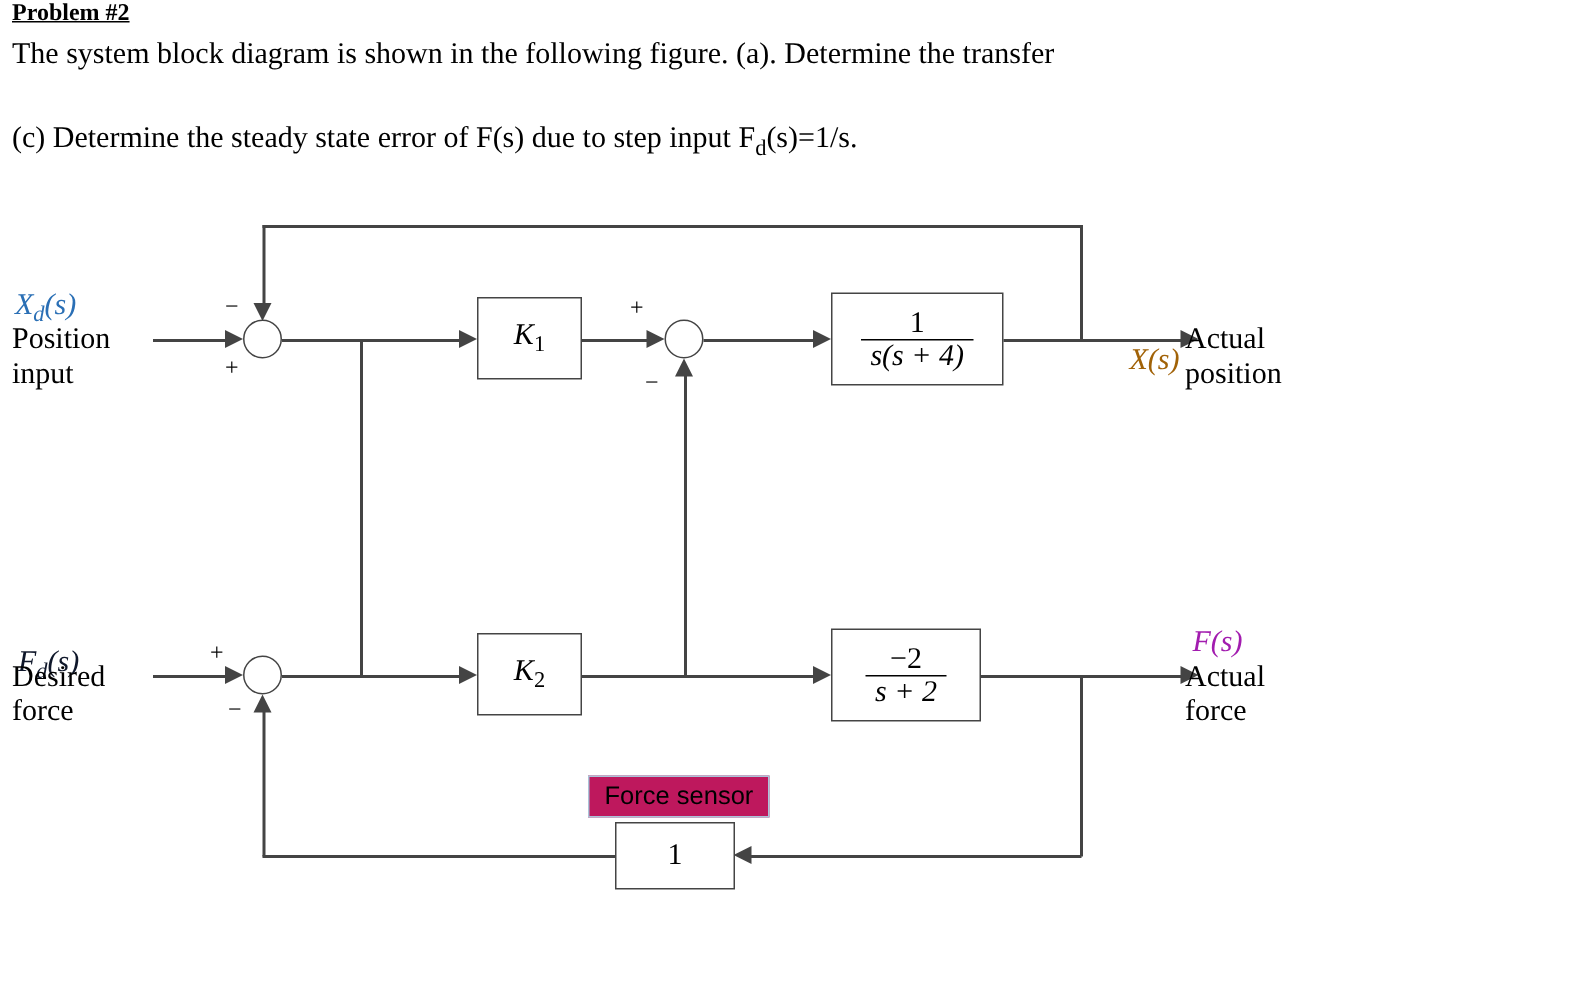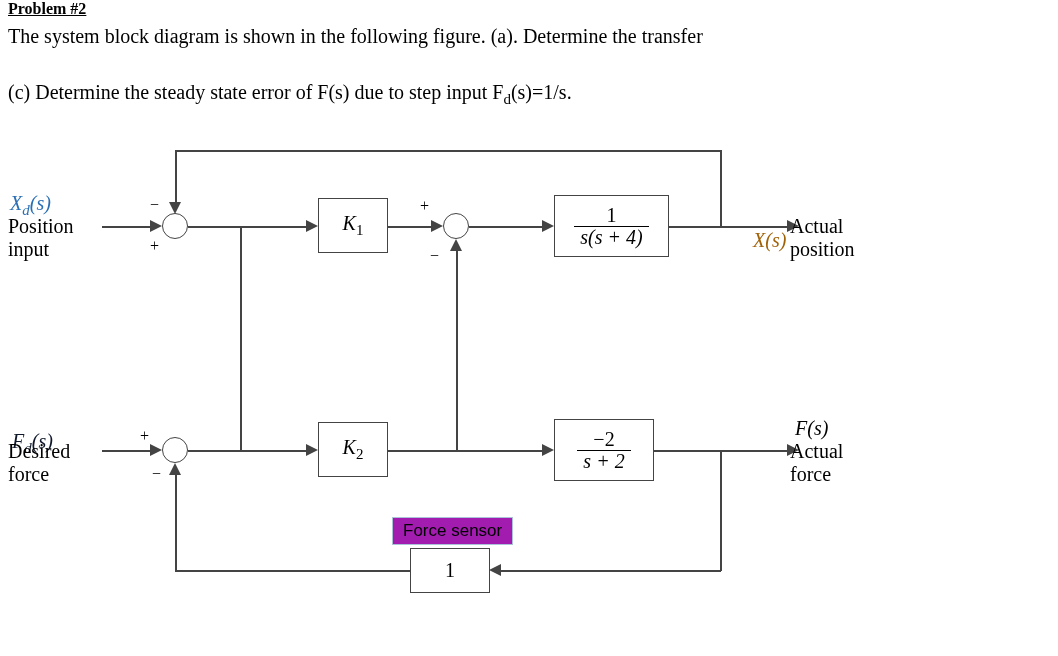--- a/index.html
+++ b/index.html
@@ -95,21 +95,21 @@
   }
   .arr-u {
     position: absolute;
     width: 0; height: 0;
     border-left: 6px solid transparent;
     border-right: 6px solid transparent;
     border-bottom: 12px solid #444;
   }
   .force-sensor-label {
     position: absolute;
-    background: #a21caf;
+    background: #be185d;
     border: 1px solid #aac3d9;
     padding: 3px 10px;
     font-family: Arial, sans-serif;
     font-size: 17px;
   }
 </style>
 </head>
 <body>
 
 <div class="problem-heading">Problem #2</div>
@@ -213,21 +213,21 @@
       <span class="den ital">s + 2</span>
     </span>
   </div>
 
   <div class="hline" style="left:456px; top:340px; width:88px;"></div>
   <div class="arr-r" style="left:542px; top:334px;"></div>
 
   <div class="hline" style="left:654px; top:340px; width:135px;"></div>
   <div class="arr-r" style="left:787px; top:334px;"></div>
 
-  <div class="label" style="left:795px; top:307px; width:90px; color:#000000;">
+  <div class="label" style="left:795px; top:307px; width:90px; color:#a21caf;">
     <span class="ital">F(s)</span>
   </div>
   <div class="label" style="left:790px; top:330px; width:100px;">
     <span>Actual</span><br>
     <span>force</span>
   </div>
 
   <div class="vline" style="left:720px; top:341px; height:120px;"></div>
   <div class="hline" style="left:500px; top:460px; width:221px;"></div>
   <div class="arr-l" style="left:489px; top:454px;"></div>

